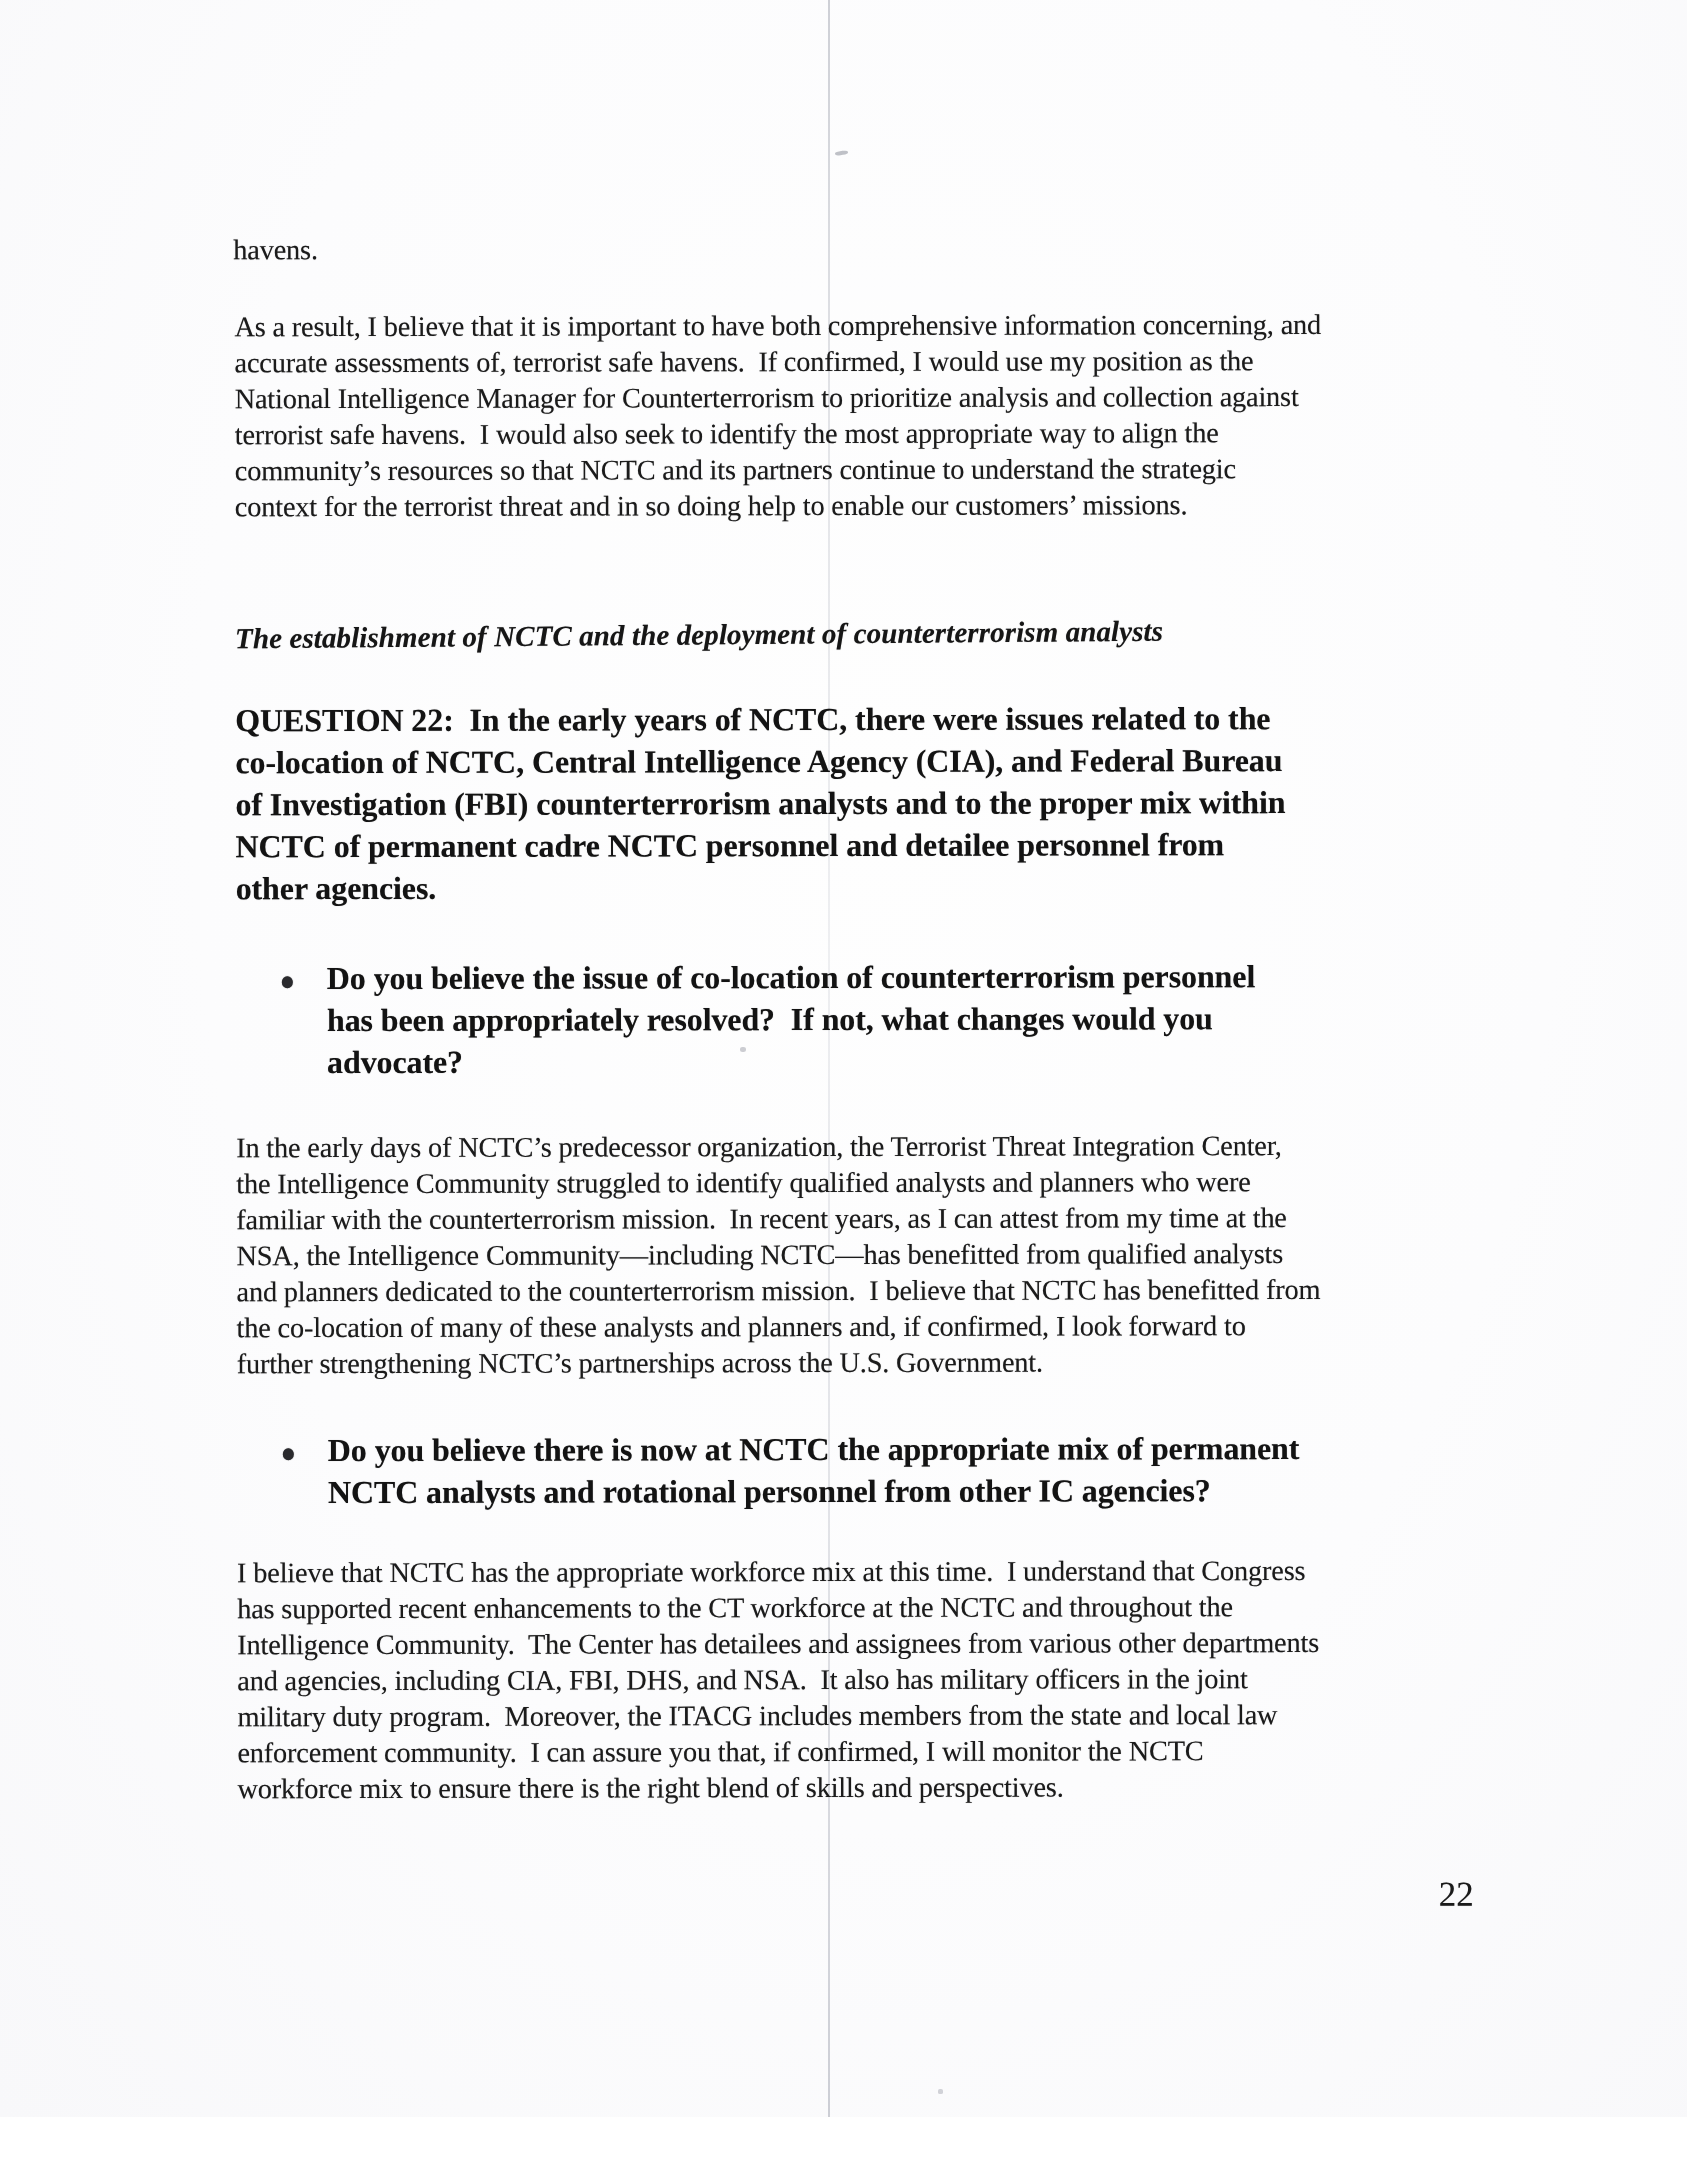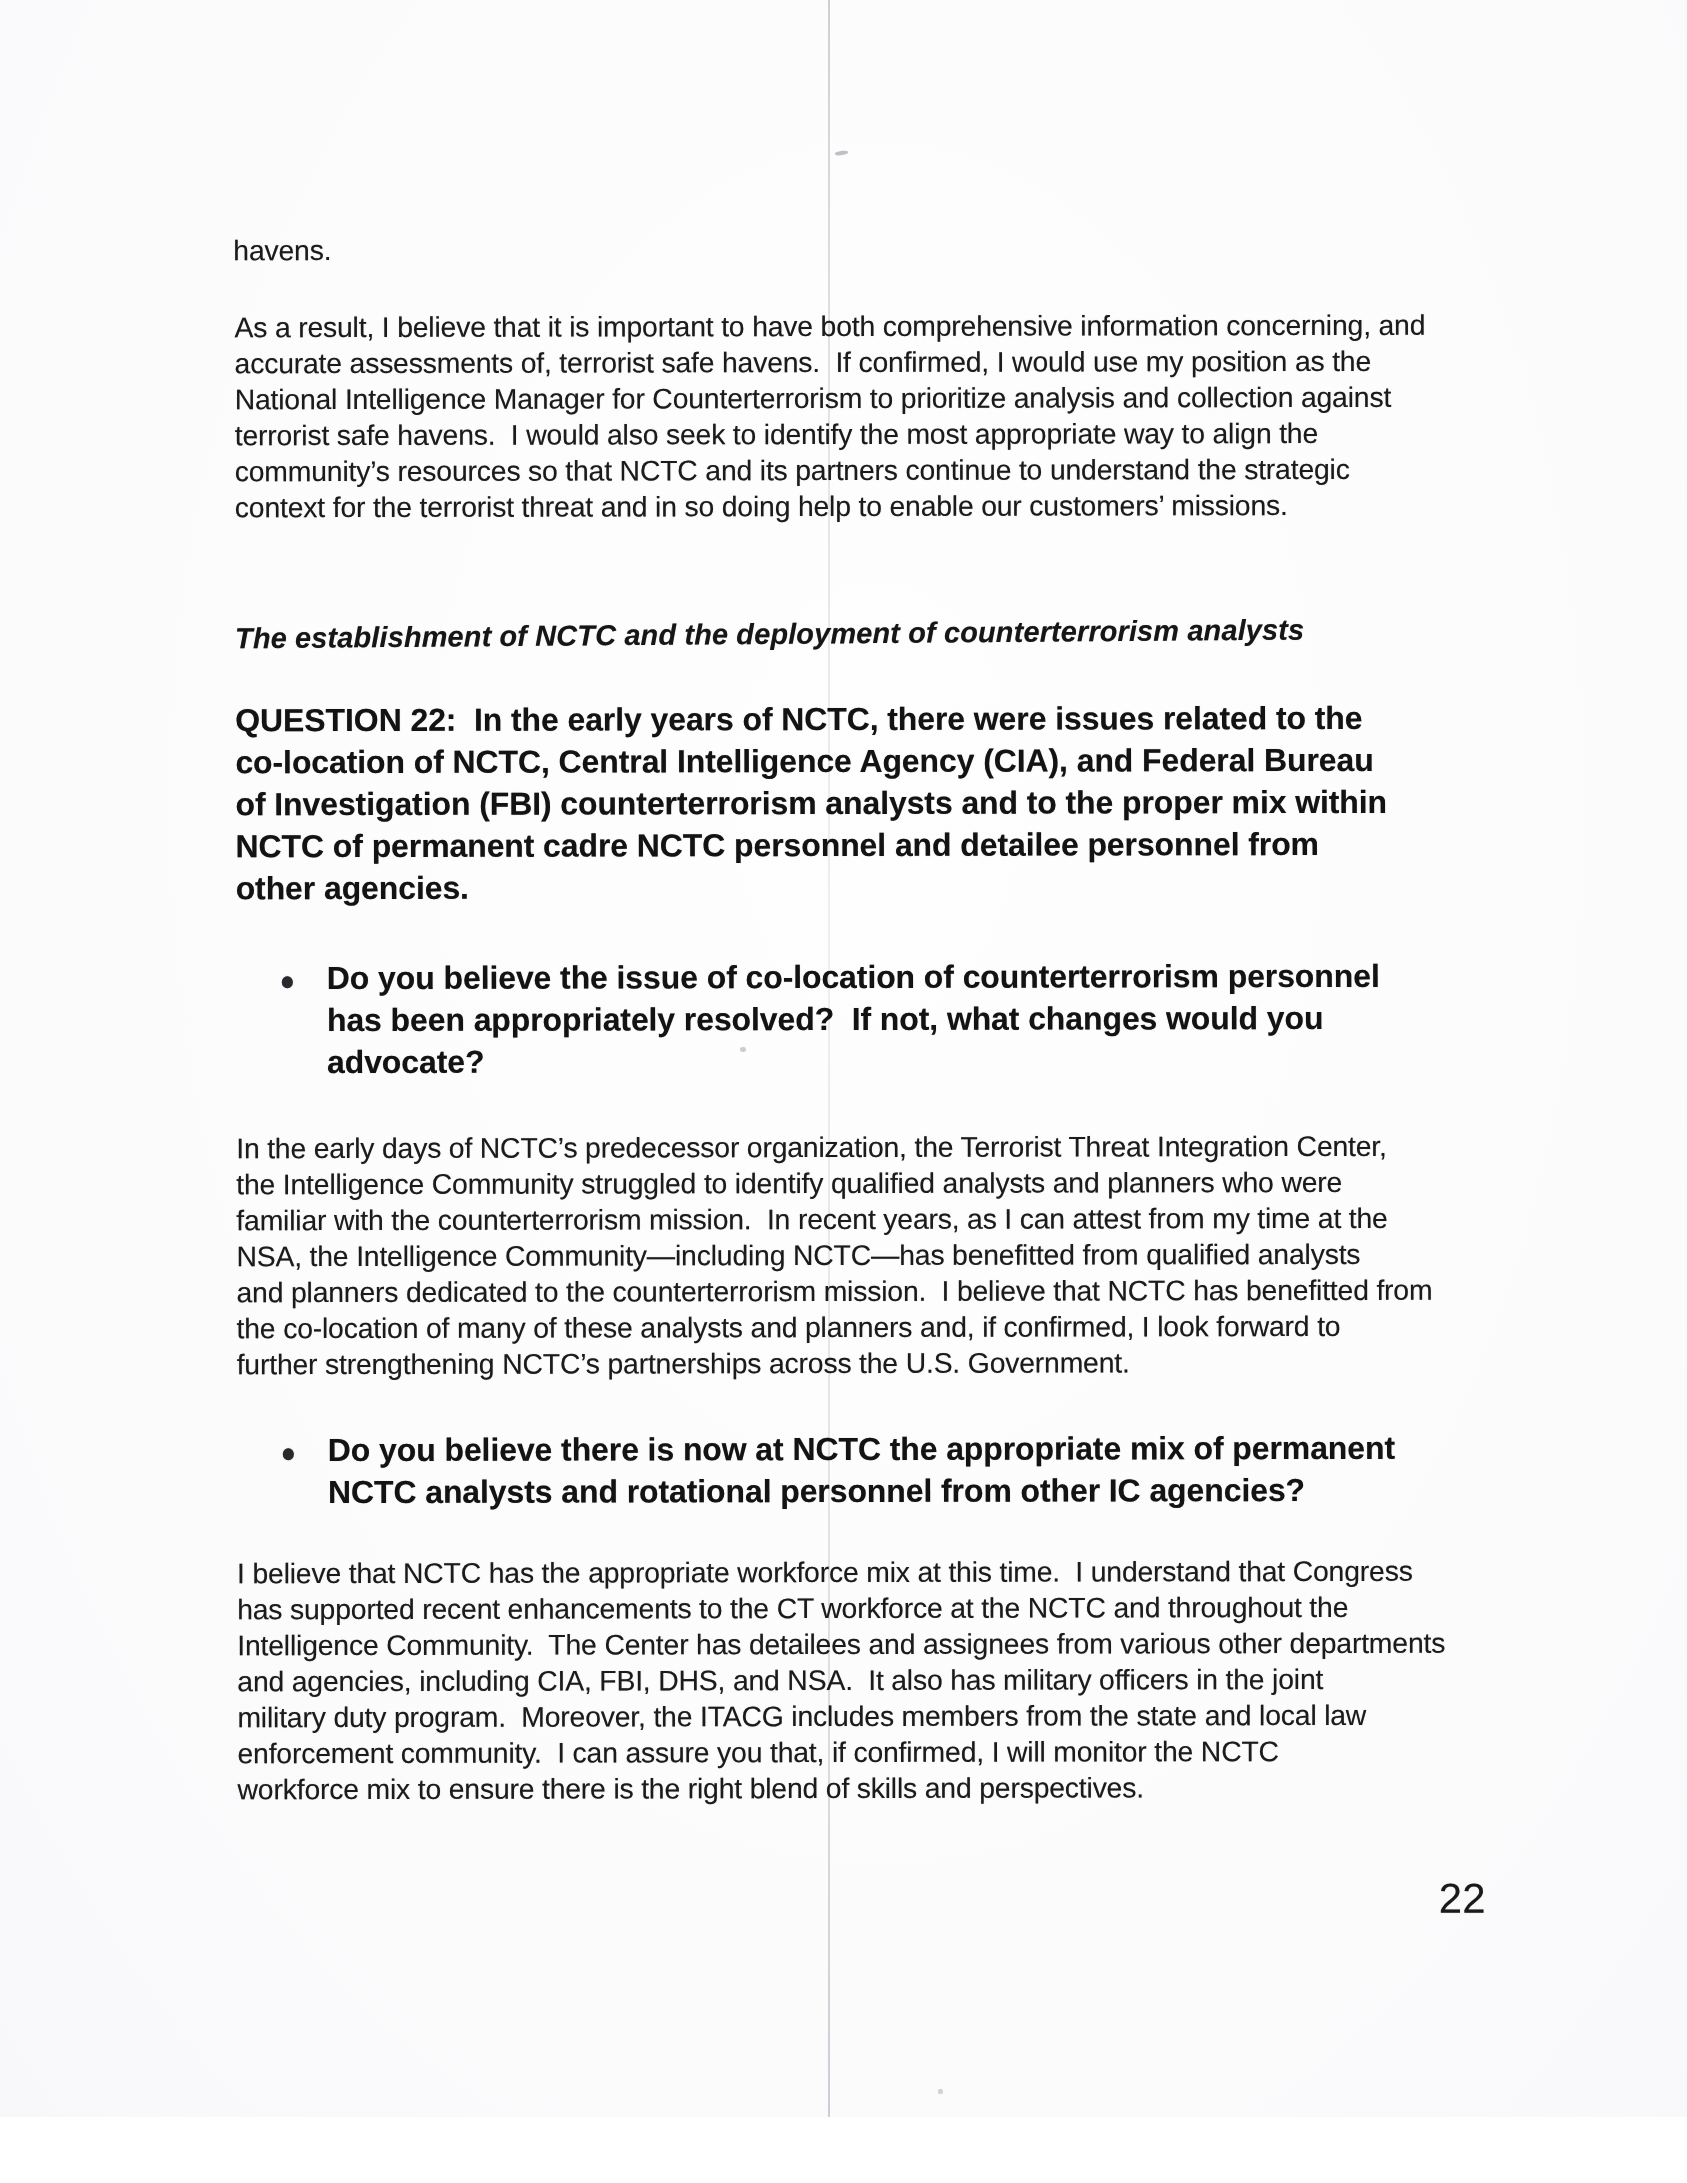--- a/index.html
+++ b/index.html
@@ -7,21 +7,21 @@
     padding: 0;
     background: #ffffff;
   }
   .page {
     position: relative;
     width: 1687px;
     height: 2117px;
     background:
       radial-gradient(ellipse at 52% 38%, #fefefe 0%, #fcfcfd 55%, #f8f8fa 100%);
     overflow: hidden;
-    font-family: Liberation Sans, sans-serif;
+    font-family: Liberation Serif, serif;
     color: #1c1c1c;
   }
   .content {
     position: absolute;
     inset: 0;
     transform: rotate(-0.12deg);
   }
   .txt {
     position: absolute;
     white-space: pre-wrap;
@@ -56,21 +56,21 @@
   .bullet-dot {
     position: absolute;
     width: 11.2px;
     height: 12px;
     border-radius: 50%;
     background: #2a2a2e;
     box-shadow: 0 0 1px rgba(30,30,30,0.6);
   }
   .page-num {
     position: absolute;
-    font-size: 42px;
+    font-size: 35px;
     color: #1a1a1a;
     text-shadow: 0 0 0.7px rgba(25,25,25,0.4);
   }
   .fold-line {
     position: absolute;
     top: 0;
     bottom: 0;
     width: 2px;
     background: linear-gradient(to bottom,
       rgba(198,200,207,0.85) 0%,

